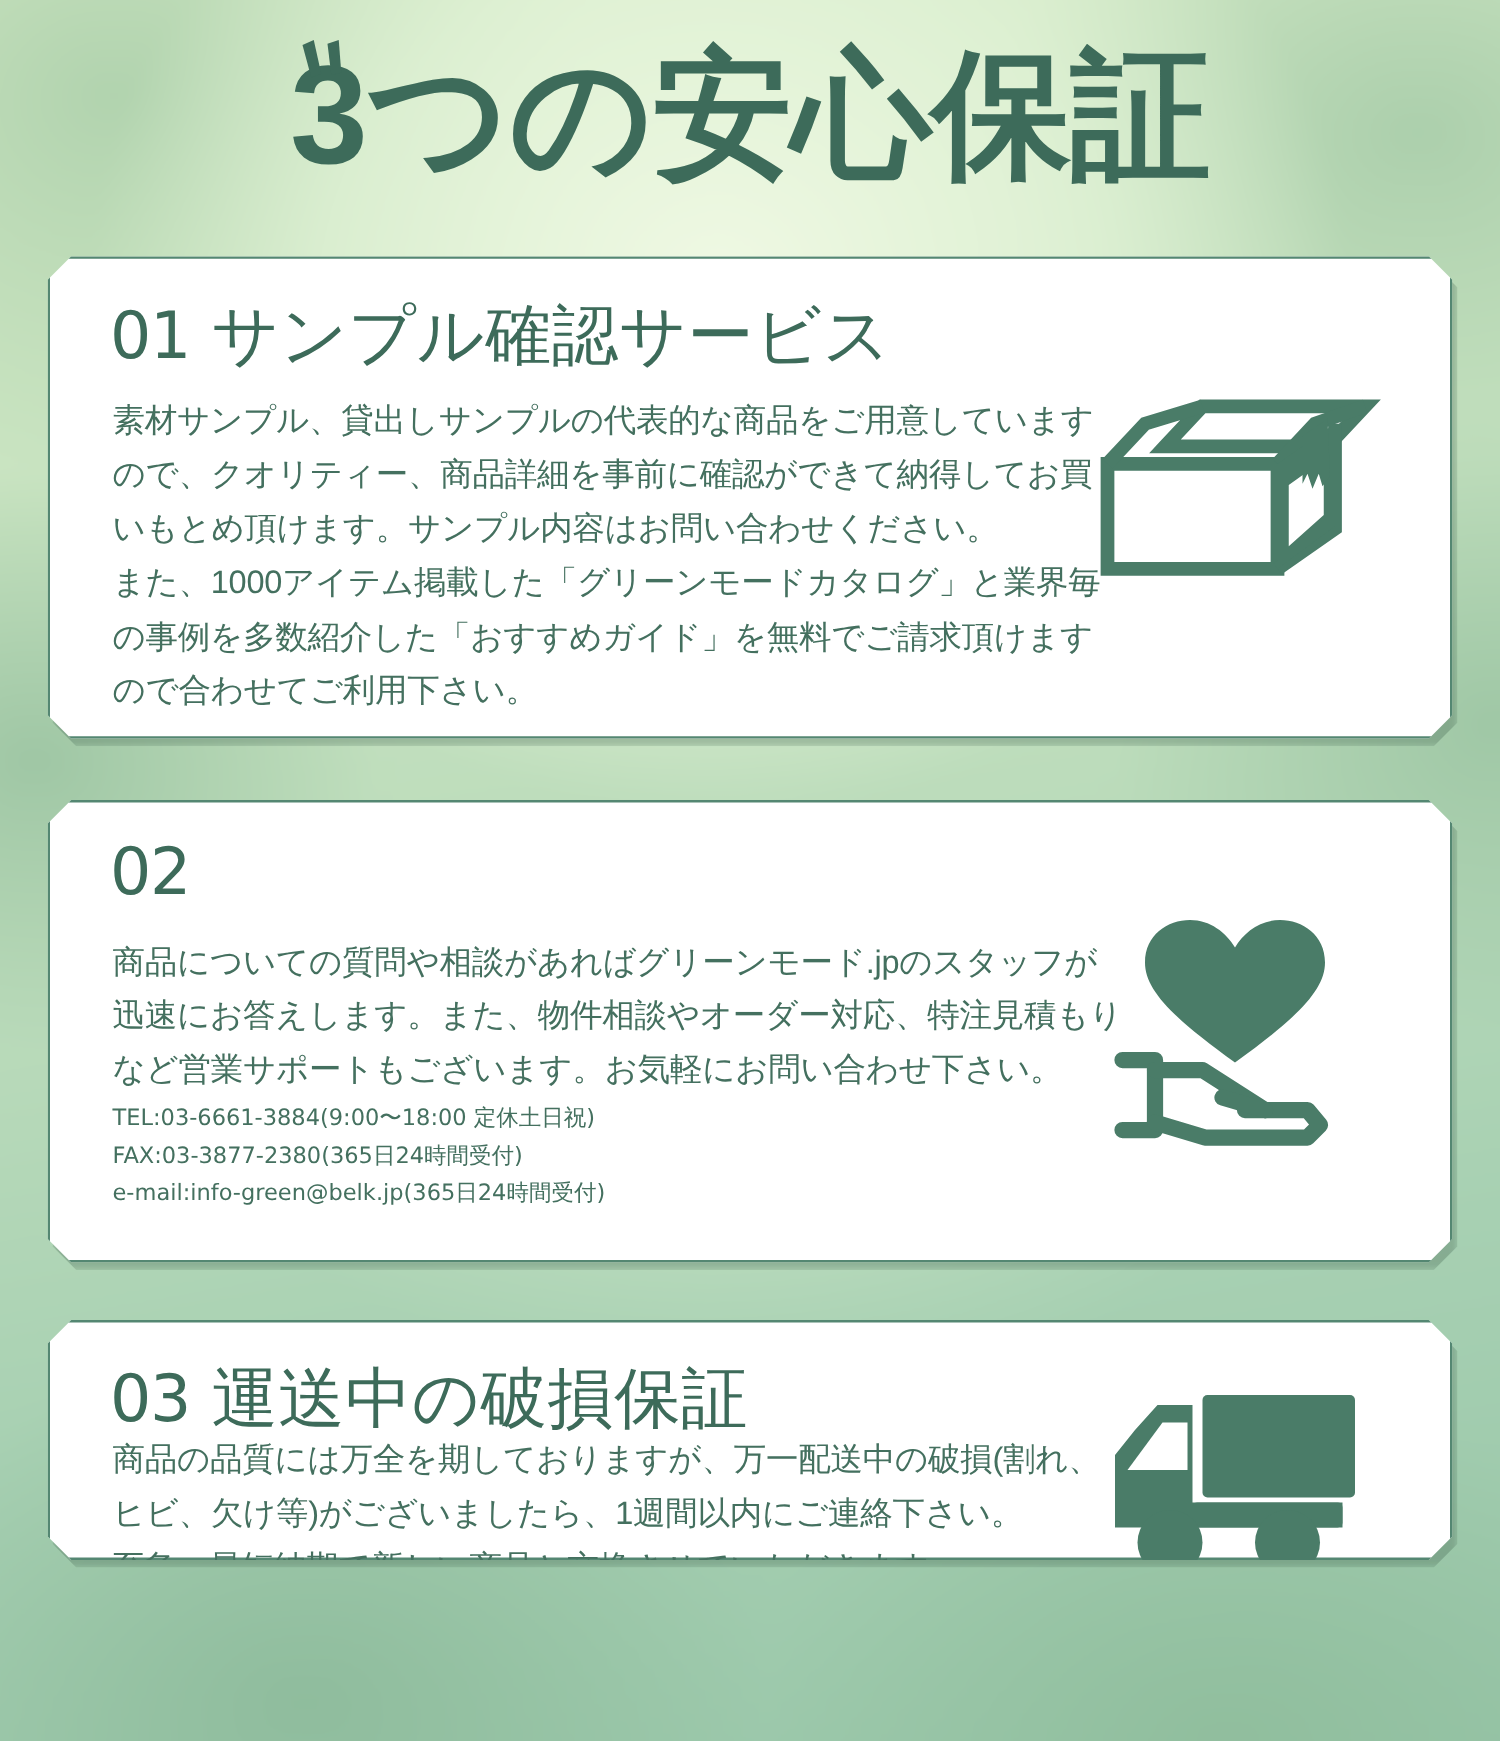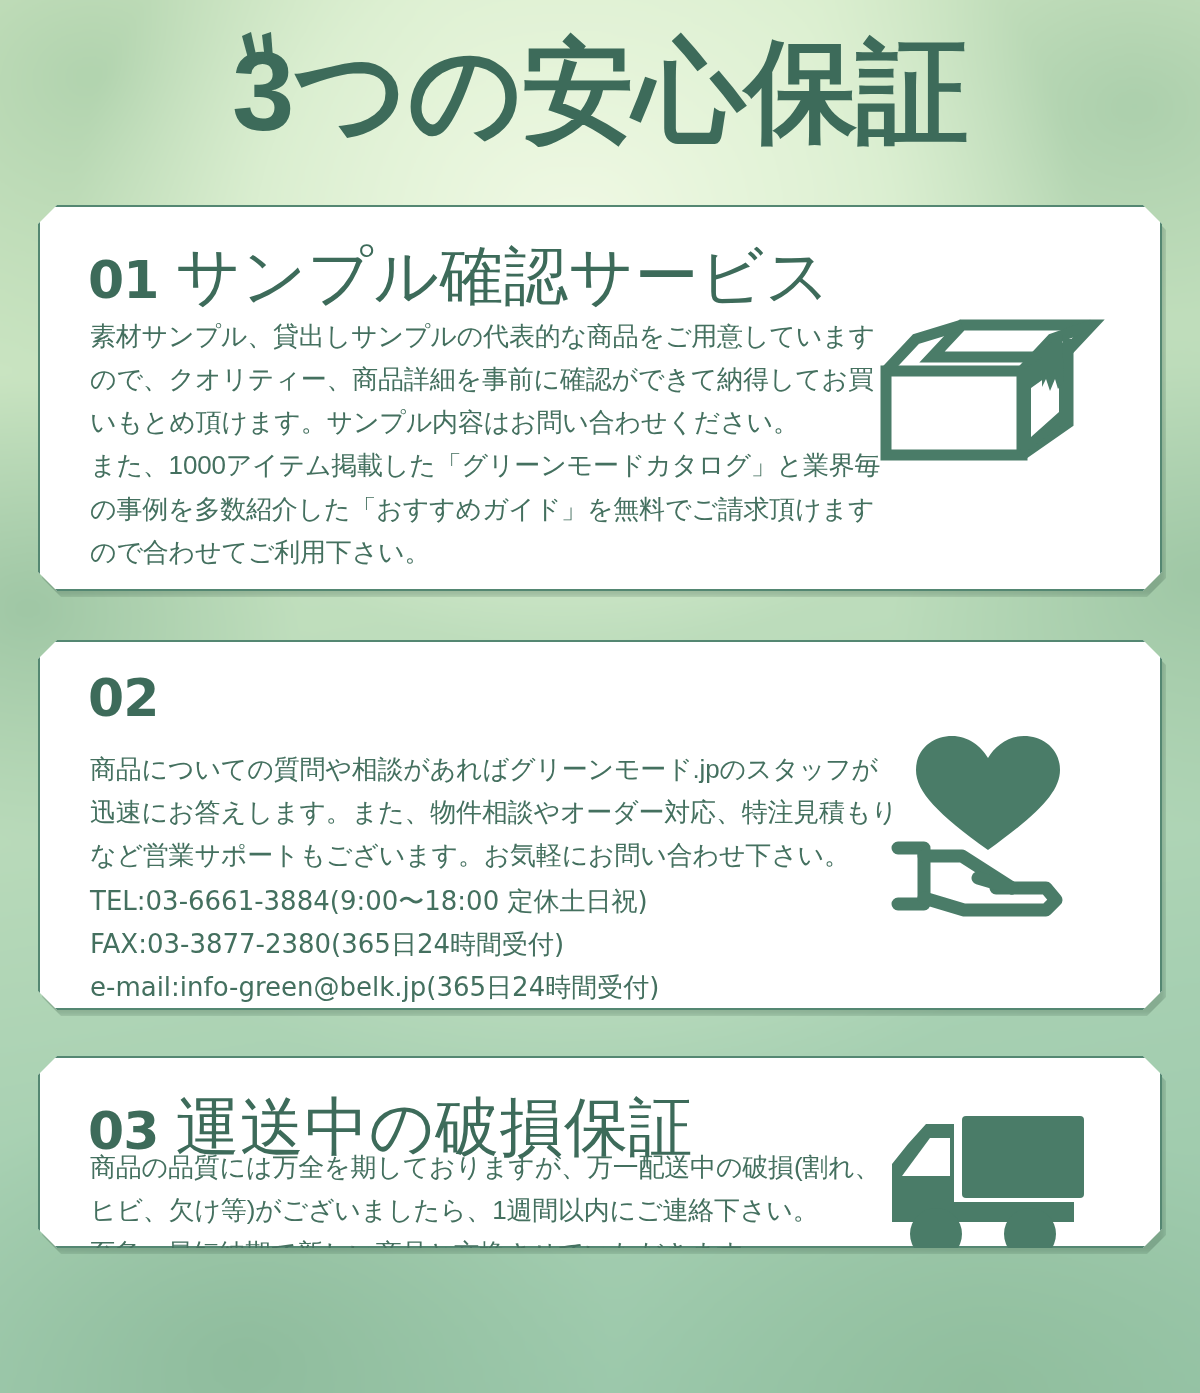--- a/index.html
+++ b/index.html
@@ -79,42 +79,42 @@
   .card-inner { position:relative; width:100%; height:100%; }
 
   .card-head {
     position:absolute; left:48px; top:26px;
     display:flex; align-items:baseline;
     color:#3d6b5a;
     white-space:nowrap;
   }
   .card-num {
     font-family:"DejaVu Sans","Liberation Sans",sans-serif;
-    font-size:52px; font-weight:700; letter-spacing:-1px;
+    font-size:52px; font-weight:400; letter-spacing:-1px;
   }
   .card-title {
-    font-size:64px; font-weight:500; letter-spacing:0.5px;
+    font-size:53px; font-weight:500; letter-spacing:0.5px;
     margin-left:17px;
   }
 
   .card-body {
     position:absolute; left:50px; top:108px;
     color:#44705f;
     font-size:26px;
     line-height:1.66;
     letter-spacing:-0.2px;
     white-space:pre-line;
   }
   #card-2 .card-body { top:106px; }
   #card-3 .card-body { top:88px; }
 
   .card-contact {
     position:absolute; left:50px; top:238px;
     color:#44705f;
-    font-size:26px;
+    font-size:18px;
     line-height:1.66;
     letter-spacing:0px;
     white-space:pre-line;
     font-family:"DejaVu Sans","Liberation Sans",sans-serif;
   }
 
   .card-icon { position:absolute; }
   #icon-box   { right:52px;  top:106px; width:238px; height:176px; }
   #icon-heart { right:62px;  top:86px;  width:220px; height:196px; }
   #icon-truck { right:62px;  top:44px;  width:220px; height:172px; }

